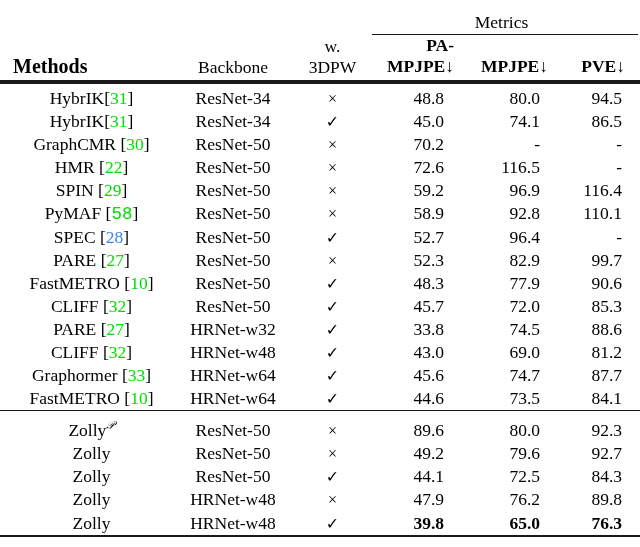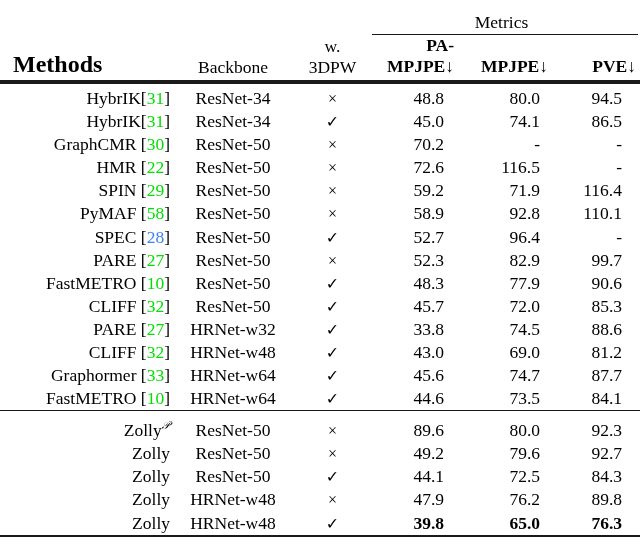--- a/index.html
+++ b/index.html
@@ -82,21 +82,21 @@
     height: 25px;
     font-weight: bold;
     vertical-align: bottom;
     padding-bottom: 3px;
   }
 
   th.methods-h {
     text-align: left;
     padding-left: 13px;
     font-weight: bold;
-    font-size: 24px;
+    font-size: 20px;
   }
   th.backbone-h {
     text-align: center;
     padding-right: 4px;
   }
   th.dpw-h {
     text-align: center;
     padding-right: 2px;
   }
   th.metrics-h {
@@ -112,31 +112,31 @@
     bottom: 0px;
     height: 0;
     border-bottom: 1.5px solid #1a1a1a;
   }
 
   th.sub-pa, th.sub-mpjpe, th.sub-pve {
     text-align: right;
   }
   th.sub-pa   { padding-right: 18px; }
   th.sub-mpjpe{ padding-right: 14px; }
-  th.sub-pve  { padding-right: 4px; }
+  th.sub-pve  { padding-right: 15px; }
 
   
   tbody.data tr td {
     height: 22.1px;
     line-height: 22.1px;
   }
   tbody.data tr:first-child td { padding-top: 3px; }
 
   td.method {
-    text-align: right;
+    text-align: center;
     padding-left: 13px;
     white-space: nowrap;
   }
   td.backbone {
     text-align: center;
     padding-right: 4px;
     white-space: nowrap;
   }
   td.dpw {
     text-align: center;
@@ -247,25 +247,25 @@
           <td class="dpw">×</td>
           <td class="num pa">72.6</td>
           <td class="num mpjpe">116.5</td>
           <td class="num pve">-</td>
         </tr>
         <tr>
           <td class="method"><span>SPIN</span><span> [<span class="cite" style="color: rgb(0, 224, 0); margin-top: 32px;">29</span>]</span></td>
           <td class="backbone">ResNet-50</td>
           <td class="dpw">×</td>
           <td class="num pa">59.2</td>
-          <td class="num mpjpe">71.9</td>
+          <td class="num mpjpe">96.9</td>
           <td class="num pve">116.4</td>
         </tr>
         <tr>
-          <td class="method"><span>PyMAF</span><span> [<span class="cite" style="color: rgb(0, 224, 0);">58</span>]</span></td>
+          <td class="method"><span>PyMAF</span><span> [<span class="cite" style="color: rgb(0, 224, 0); font-family: Liberation Mono, monospace;">58</span>]</span></td>
           <td class="backbone">ResNet-50</td>
           <td class="dpw">×</td>
           <td class="num pa">58.9</td>
           <td class="num mpjpe">92.8</td>
           <td class="num pve">110.1</td>
         </tr>
         <tr>
           <td class="method"><span>SPEC</span><span> [<span class="cite" style="color: #3b82f6;">28</span>]</span></td>
           <td class="backbone">ResNet-50</td>
           <td class="dpw">✓</td>

